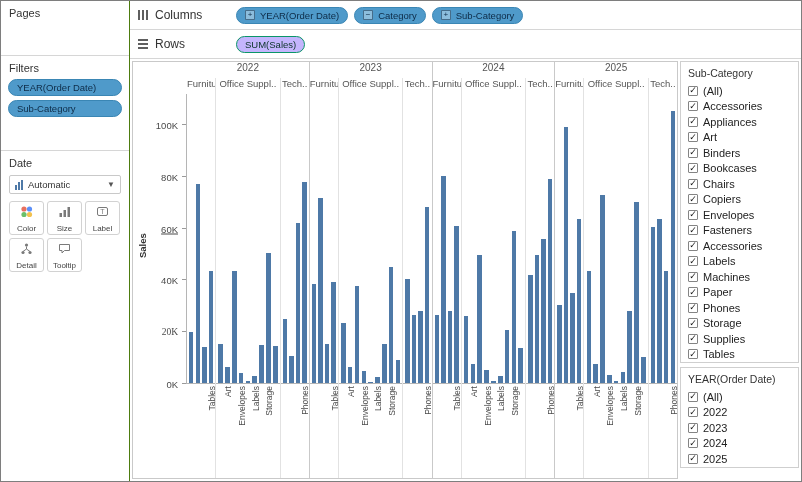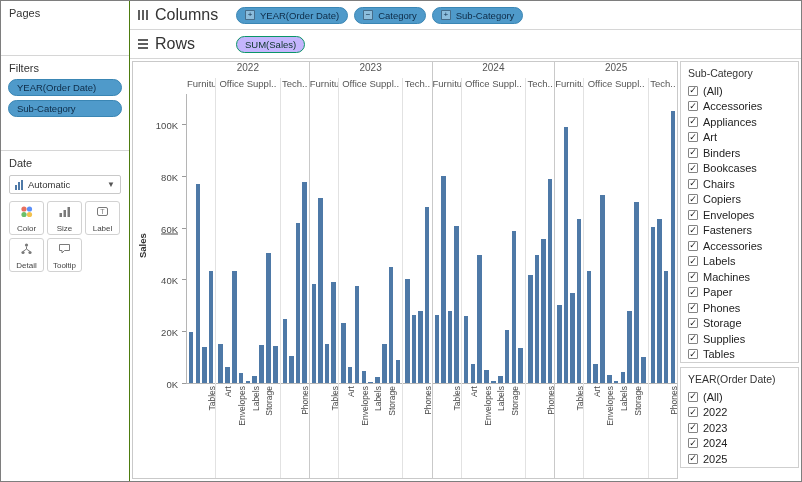--- a/index.html
+++ b/index.html
@@ -28,21 +28,21 @@
   .dd-arrow { margin-left:auto; font-size:8px; color:#555; }
 
   .marks-grid { display:grid; grid-template-columns:repeat(3,35px); gap:3px; padding:0 8px; }
   .mark-btn { height:34px; border:1px solid #d2d2d2; border-radius:3px; background:#fff; display:flex;
               flex-direction:column; align-items:center; justify-content:center; gap:2px; }
   .mb-label { font-size:8px; color:#444; }
 
   
   .main { flex:1; display:flex; flex-direction:column; min-width:0; }
   .shelf { height:29px; border-bottom:1px solid #d6d6d6; display:flex; align-items:center; padding-left:8px; gap:7px; background:#fff; }
-  .shelf-label { font-size:16px; color:#333; width:62px; }
+  .shelf-label { font-size:12px; color:#333; width:62px; }
   .shelf-icon { display:flex; gap:2px; align-items:center; }
   .shelf-icon.cols i { display:block; width:2px; height:10px; background:#5f5f5f; }
   .shelf-icon.rows { flex-direction:column; }
   .shelf-icon.rows i { display:block; width:10px; height:2px; background:#5f5f5f; }
   .shelf-pills { display:flex; gap:6px; margin-left:12px; }
 
   .content { flex:1; display:flex; min-height:0; background:#fff; }
 
   
   .chart-card { flex:1; margin:2px; border:1px solid #c9c9c9; background:#fff; display:flex; flex-direction:column; overflow:hidden; }
@@ -207,21 +207,21 @@
       <div class="chart-card">
         <div class="chart-body">
           <div class="ylab-col">
             <span class="ylab">Sales</span>
           </div>
           <div class="yticks-col">
             <div class="yticks" id="yticks">
                 <span class="ytick-mark" style="bottom: 0%;"></span>
                 <span class="ytick-label" style="bottom: 0%;">0K</span>
                 <span class="ytick-mark" style="bottom: 17.8571%;"></span>
-                <span class="ytick-label" style="bottom: 17.8571%;">20K</span>
+                <span class="ytick-label" style="bottom: 17.8571%; font-family: Liberation Serif, serif;">20K</span>
                 <span class="ytick-mark" style="bottom: 35.7143%;"></span>
                 <span class="ytick-label" style="bottom: 35.7143%;">40K</span>
                 <span class="ytick-mark" style="bottom: 53.5714%;"></span>
                 <span class="ytick-label" style="bottom: 53.5714%; text-decoration: underline;">60K</span>
                 <span class="ytick-mark" style="bottom: 71.4286%;"></span>
                 <span class="ytick-label" style="bottom: 71.4286%;">80K</span>
                 <span class="ytick-mark" style="bottom: 89.2857%;"></span>
                 <span class="ytick-label" style="bottom: 89.2857%;">100K</span>
               </div>
           </div>

